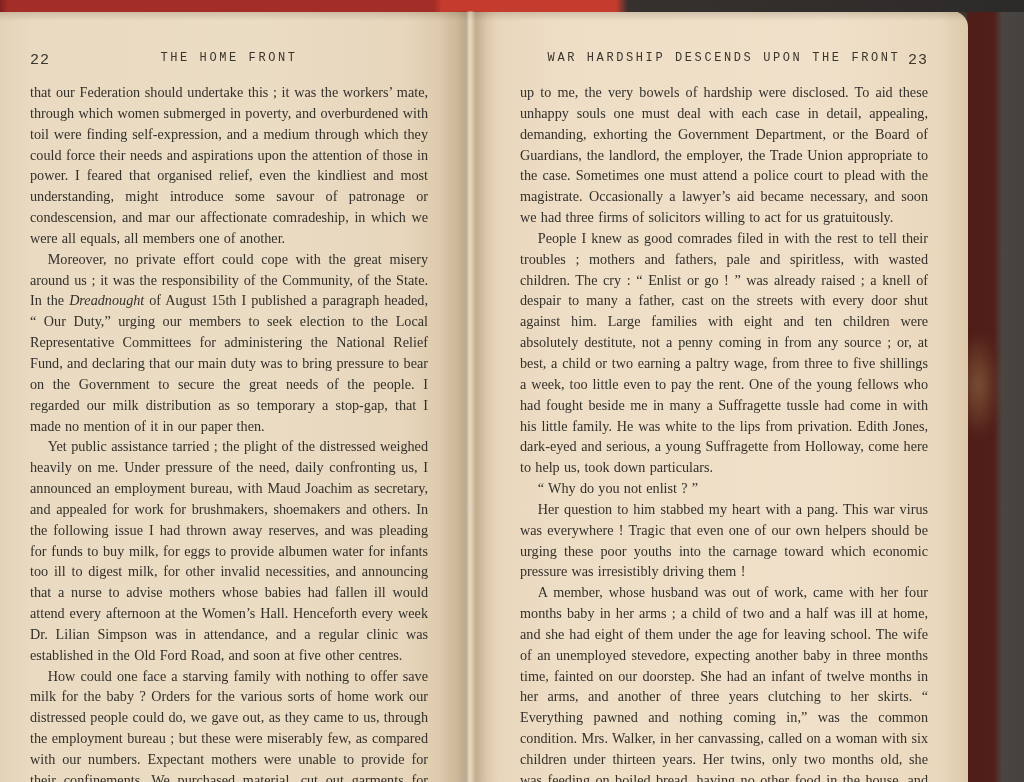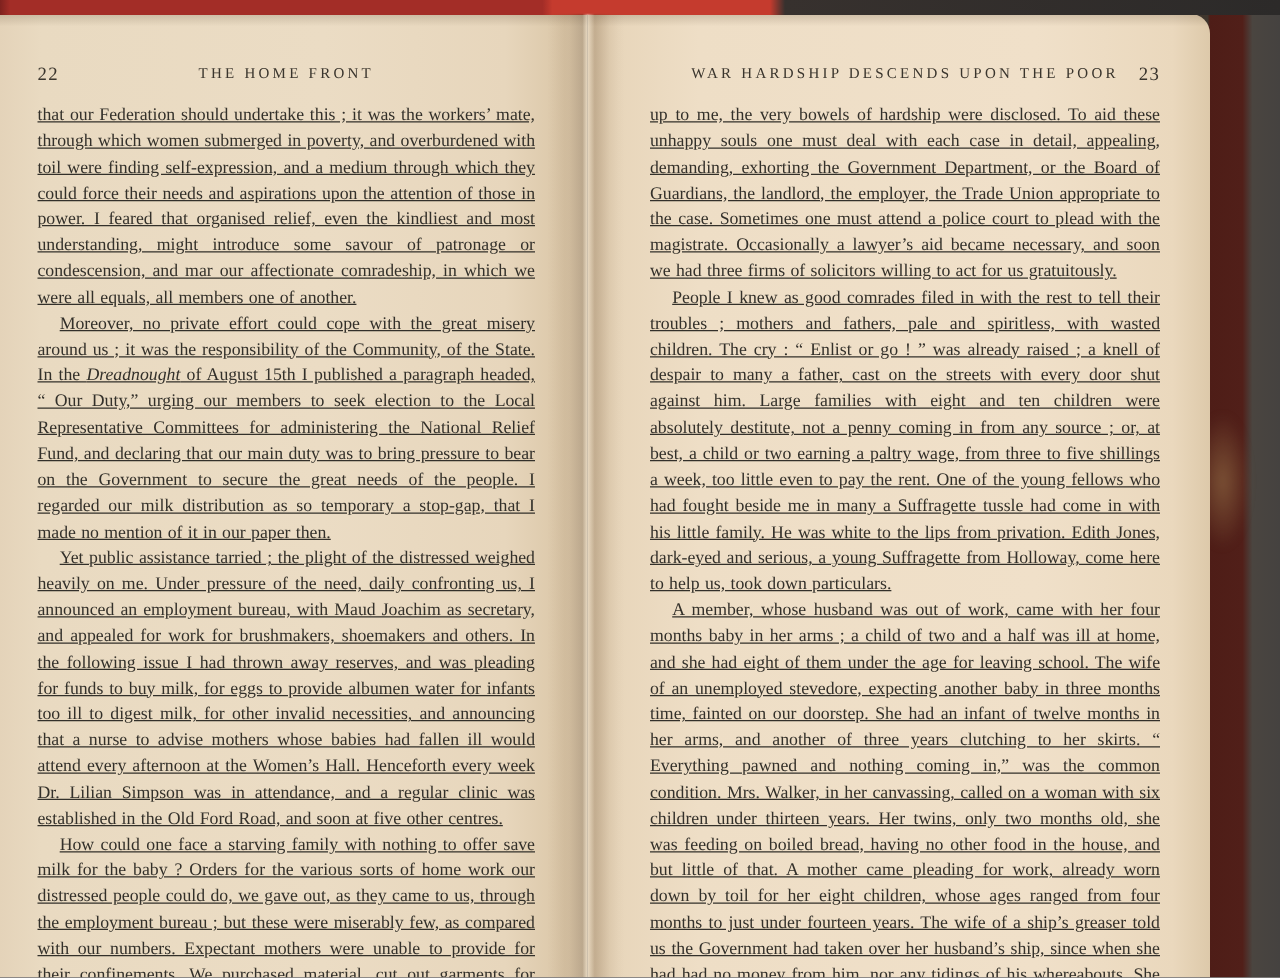--- a/index.html
+++ b/index.html
@@ -93,20 +93,21 @@
       rgba(255,248,234,0.38) 52%,
       rgba(92,64,38,0.20) 61%,
       rgba(92,64,38,0.05) 80%,
       rgba(92,64,38,0) 100%);
   }
 
   .page-header {
     position: relative;
     height: 24px;
     margin-bottom: 7px;
+    font-family: Liberation Mono, monospace;
   }
   .header-title {
     display: block;
     text-align: center;
     font-size: 12px;
     letter-spacing: 2.6px;
     white-space: nowrap;
     color: #3a352d;
   }
   .page-num {
@@ -119,21 +120,21 @@
   .page-left .page-num { left: 0; }
   .page-right .page-num { right: 0; margin-left: 32px; }
 
   .page-body {
     font-size: 14.2px;
     line-height: 20.85px;
     text-align: justify;
     word-spacing: 0.05em;
     color: #33302a;
   }
-  .para { margin: 0; text-decoration: underline; }
+  .para { margin: 0; }
   .para.indent { text-indent: 1.25em; }
   .para em { font-style: italic; }
 </style>
 </head>
 <body>
 
 <div class="scene">
 
   <div class="edge-strip">
     <div class="edge-highlight"></div>
@@ -151,26 +152,28 @@
       <div class="page-body">
           <p class="para"><span>that our Federation should undertake this ;  it was the workers’ mate, through which women submerged in poverty, and overburdened with toil were finding self-expression, and a medium through which they could force their needs and aspirations upon the attention of those in power.  I feared that organised relief, even the kindliest and most understanding, might introduce some savour of patronage or condescension, and mar our affectionate comradeship, in which we were all equals, all members one of another.</span></p>
           <p class="para indent"><span>Moreover, no private effort could cope with the great misery around us ;  it was the responsibility of the Community, of the State.  In the </span><em>Dreadnought</em><span> of August 15th I published a paragraph headed, “ Our Duty,” urging our members to seek election to the Local Representative Committees for administering the National Relief Fund, and declaring that our main duty was to bring pressure to bear on the Government to secure the great needs of the people.  I regarded our milk distribution as so temporary a stop-gap, that I made no mention of it in our paper then.</span></p>
           <p class="para indent"><span>Yet public assistance tarried ;  the plight of the distressed weighed heavily on me.  Under pressure of the need, daily confronting us, I announced an employment bureau, with Maud Joachim as secretary, and appealed for work for brushmakers, shoemakers and others.  In the following issue I had thrown away reserves, and was pleading for funds to buy milk, for eggs to provide albumen water for infants too ill to digest milk, for other invalid necessities, and announcing that a nurse to advise mothers whose babies had fallen ill would attend every afternoon at the Women’s Hall.  Henceforth every week Dr. Lilian Simpson was in attendance, and a regular clinic was established in the Old Ford Road, and soon at five other centres.</span></p>
           <p class="para indent"><span>How could one face a starving family with nothing to offer save milk for the baby ?  Orders for the various sorts of home work our distressed people could do, we gave out, as they came to us, through the employment bureau ;  but these were miserably few, as compared with our numbers.  Expectant mothers were unable to provide for their confinements.  We purchased material, cut out garments for mothers and babies, and older children, and paid our starving applicants for employment to make them up.</span></p>
         </div>
     </section>
 
     <section class="page page-right">
       <header class="page-header">
-        <span class="header-title">WAR HARDSHIP DESCENDS UPON THE POOR</span>
+        <span class="header-title">WAR HARDSHIP DESCENDS UPON THE FRONT</span>
         <span class="page-num">23</span>
       </header>
       <div class="page-body">
           <p class="para"><span>up to me, the very bowels of hardship were disclosed.  To aid these unhappy souls one must deal with each case in detail, appealing, demanding, exhorting the Government Department, or the Board of Guardians, the landlord, the employer, the Trade Union appropriate to the case.  Sometimes one must attend a police court to plead with the magistrate.  Occasionally a lawyer’s aid became necessary, and soon we had three firms of solicitors willing to act for us gratuitously.</span></p>
           <p class="para indent"><span>People I knew as good comrades filed in with the rest to tell their troubles ;  mothers and fathers, pale and spiritless, with wasted children.  The cry :  “ Enlist or go ! ” was already raised ;  a knell of despair to many a father, cast on the streets with every door shut against him.  Large families with eight and ten children were absolutely destitute, not a penny coming in from any source ;  or, at best, a child or two earning a paltry wage, from three to five shillings a week, too little even to pay the rent.  One of the young fellows who had fought beside me in many a Suffragette tussle had come in with his little family.  He was white to the lips from privation.  Edith Jones, dark-eyed and serious, a young Suffragette from Holloway, come here to help us, took down particulars.</span></p>
+          <p class="para indent"><span>“ Why do you not enlist ? ”</span></p>
+          <p class="para indent"><span>Her question to him stabbed my heart with a pang.  This war virus was everywhere !  Tragic that even one of our own helpers should be urging these poor youths into the carnage toward which economic pressure was irresistibly driving them !</span></p>
           <p class="para indent"><span>A member, whose husband was out of work, came with her four months baby in her arms ;  a child of two and a half was ill at home, and she had eight of them under the age for leaving school.  The wife of an unemployed stevedore, expecting another baby in three months time, fainted on our doorstep.  She had an infant of twelve months in her arms, and another of three years clutching to her skirts.  “ Everything pawned and nothing coming in,” was the common condition.  Mrs. Walker, in her canvassing, called on a woman with six children under thirteen years.  Her twins, only two months old, she was feeding on boiled bread, having no other food in the house, and but little of that.  A mother came pleading for work, already worn down by toil for her eight children, whose ages ranged from four months to just under fourteen years.  The wife of a ship’s greaser told us the Government had taken over her husband’s ship, since when she had had no money from him, nor any tidings of his whereabouts.  She and her six children had gone four days without food.  Starving householders, whose lodgers were thrown out of work and unable to pay any rent, forgave them this default in the large charity of the very poor.  A girl of nineteen, the sole support of her mother and four little brothers and sisters, was unemployed.  She was flagging from anæmia and debility ;  if her plight were prolonged she might never be fit to work again.  More fortunate than many, they got 8s. a week and four loaves from the Guardians, “ and a job to get that ! ”  In a household of ten children, all the breadwinners, and the lodger also, had lost their work.  A widow</span></p>
         </div>
     </section>
 
   </div>
 
   <div class="gutter"></div>
 
 </div>
 

